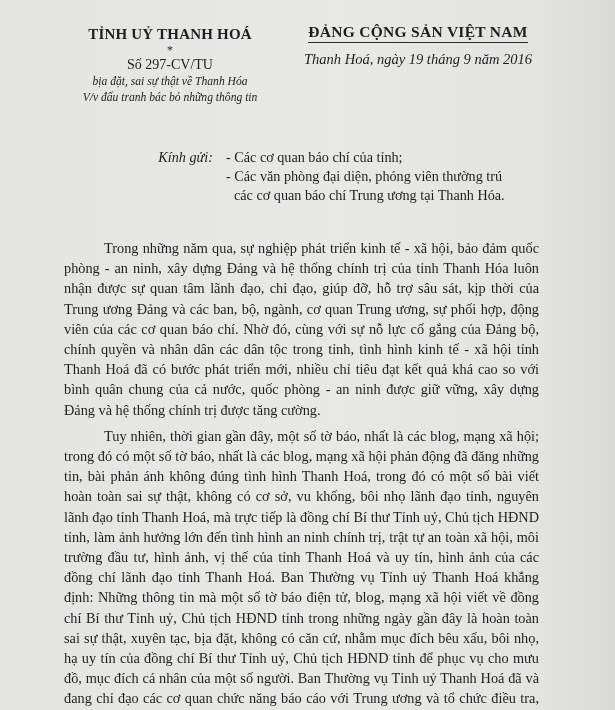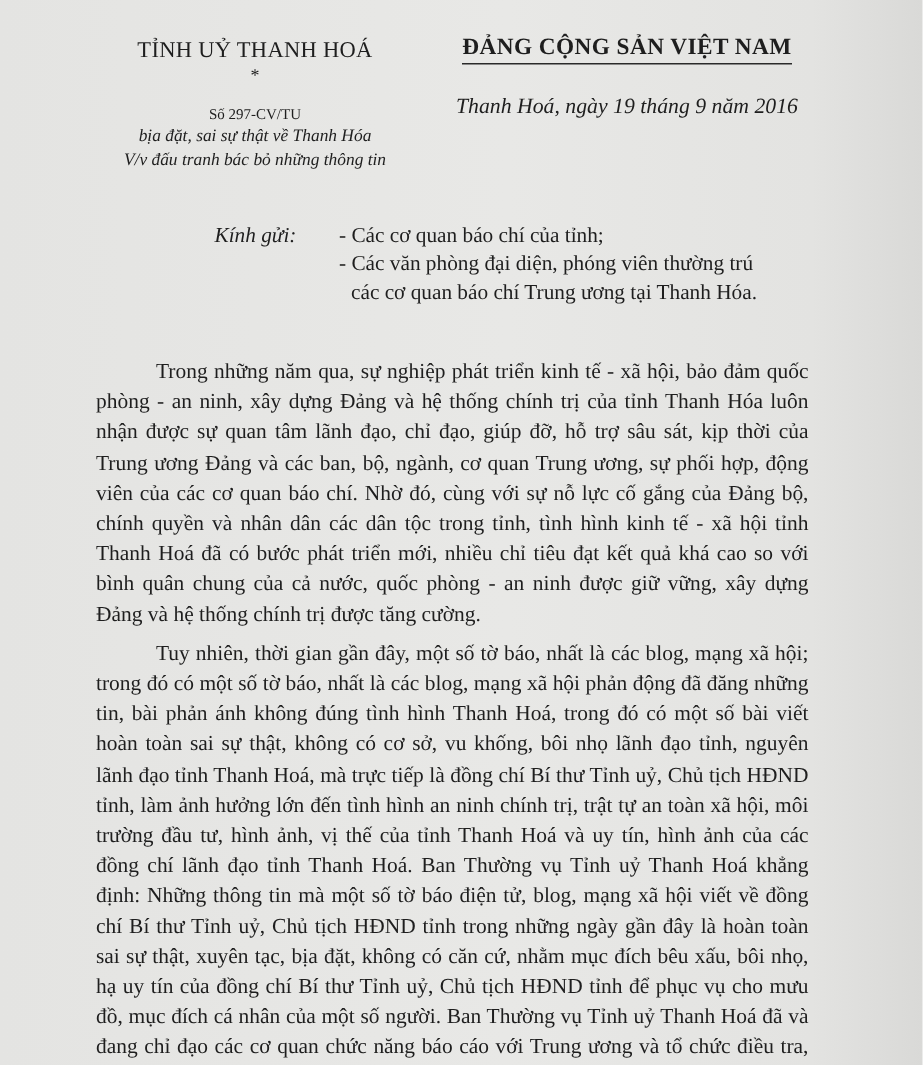--- a/index.html
+++ b/index.html
@@ -6,35 +6,35 @@
   body {
     width:615px; height:710px; overflow:hidden;
     background: linear-gradient(90deg, #e4e4e2 0%, #e8e8e6 55%, #e3e3e1 88%, #d9d9d7 100%);
     font-family: "Liberation Serif", "DejaVu Serif", serif;
     color:#1e1e1e;
     position:relative;
   }
   .header-left {
     position:absolute; left:75px; top:26px; width:190px; text-align:center;
   }
-  .org-name { font-weight:normal; font-size:15px; letter-spacing:0.2px; }
+  .org-name { font-weight:bold; font-size:15px; letter-spacing:0.2px; }
   .star { font-size:12px; line-height:10px; margin-top:2px; }
-  .doc-number { font-size:10px; margin-top:16px; }
+  .doc-number { font-size:14px; margin-top:2px; }
   .subject { font-style:italic; font-size:11.6px; line-height:15px; margin-top:1px; }
   .header-right {
     position:absolute; left:303px; top:23px; width:230px; text-align:center;
   }
   .party-name {
     font-weight:bold; font-size:15.5px; letter-spacing:0.3px;
     display:inline-block; padding-bottom:1px;
     border-bottom:1px solid #2a2a2a;
   }
-  .date { font-style:italic; font-size:14.5px; margin-top:20px; }
+  .date { font-style:italic; font-size:14.5px; margin-top:8px; }
   .recipients { position:absolute; left:143px; top:148px; font-size:14.2px; line-height:19px; }
-  .recip-label { position:absolute; left:0; top:0; font-style:italic; width:70px; }
+  .recip-label { position:absolute; left:0; top:0; font-style:italic; width:70px;text-align:right; }
   .recip-list { position:absolute; left:83px; top:0; width:400px; }
   .recip-item { white-space:nowrap; }
   .recip-cont { padding-left:8px; white-space:nowrap; }
   .body-text {
     position:absolute; left:64px; top:238px; width:475px;
     font-size:14.3px; line-height:20.2px; text-align:justify;
   }
   .para { text-indent:40px; margin:0;font-family:Liberation Serif, serif; }
   .para + .para { margin-top:6px; }
 </style>

